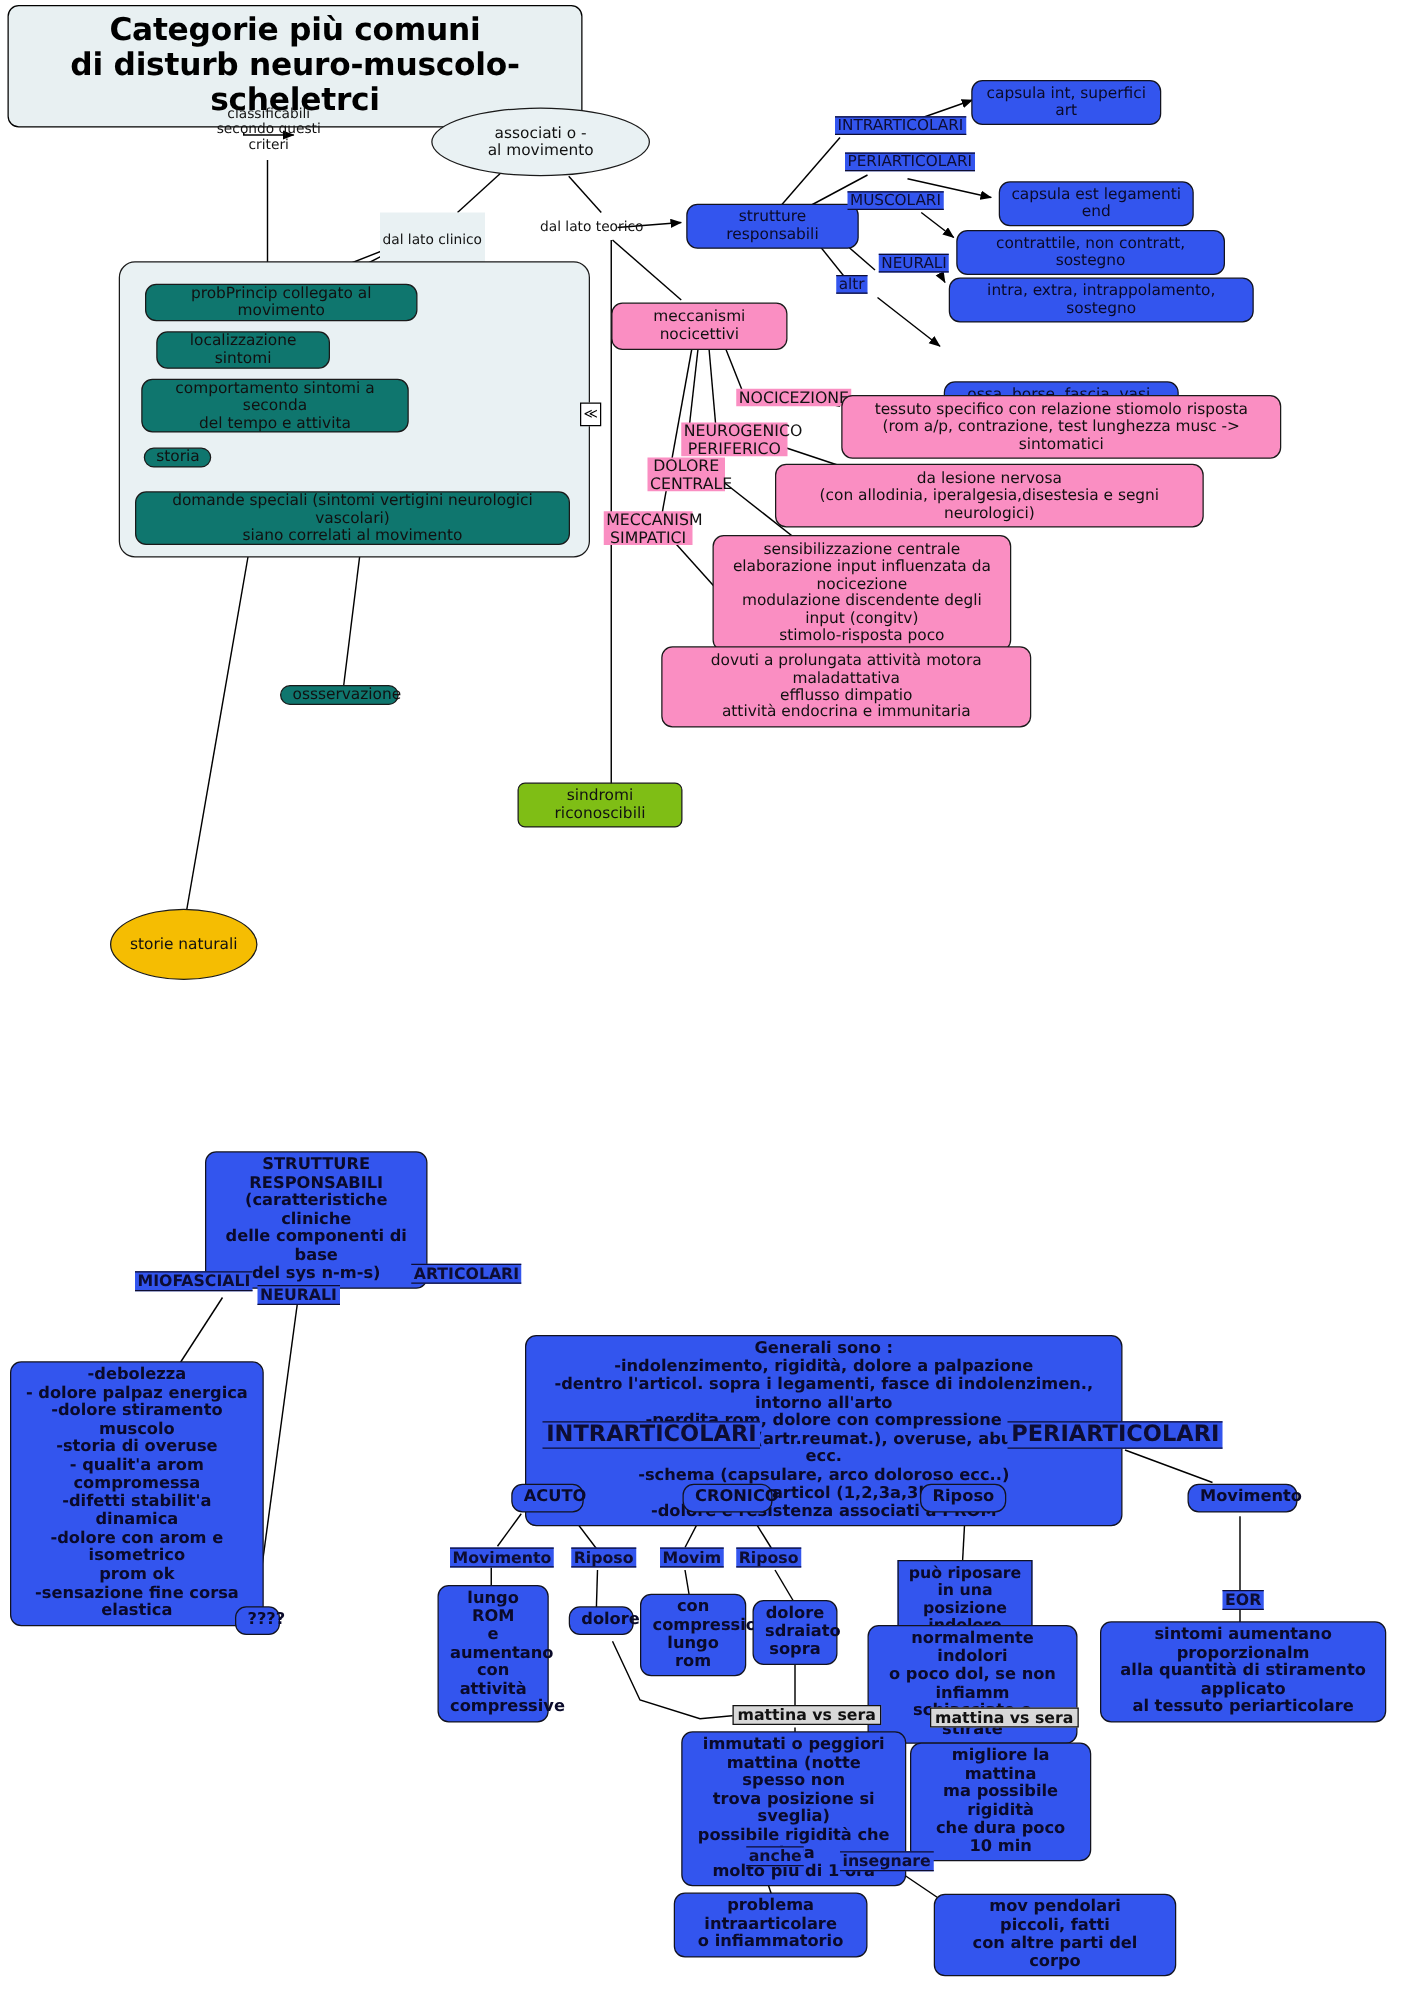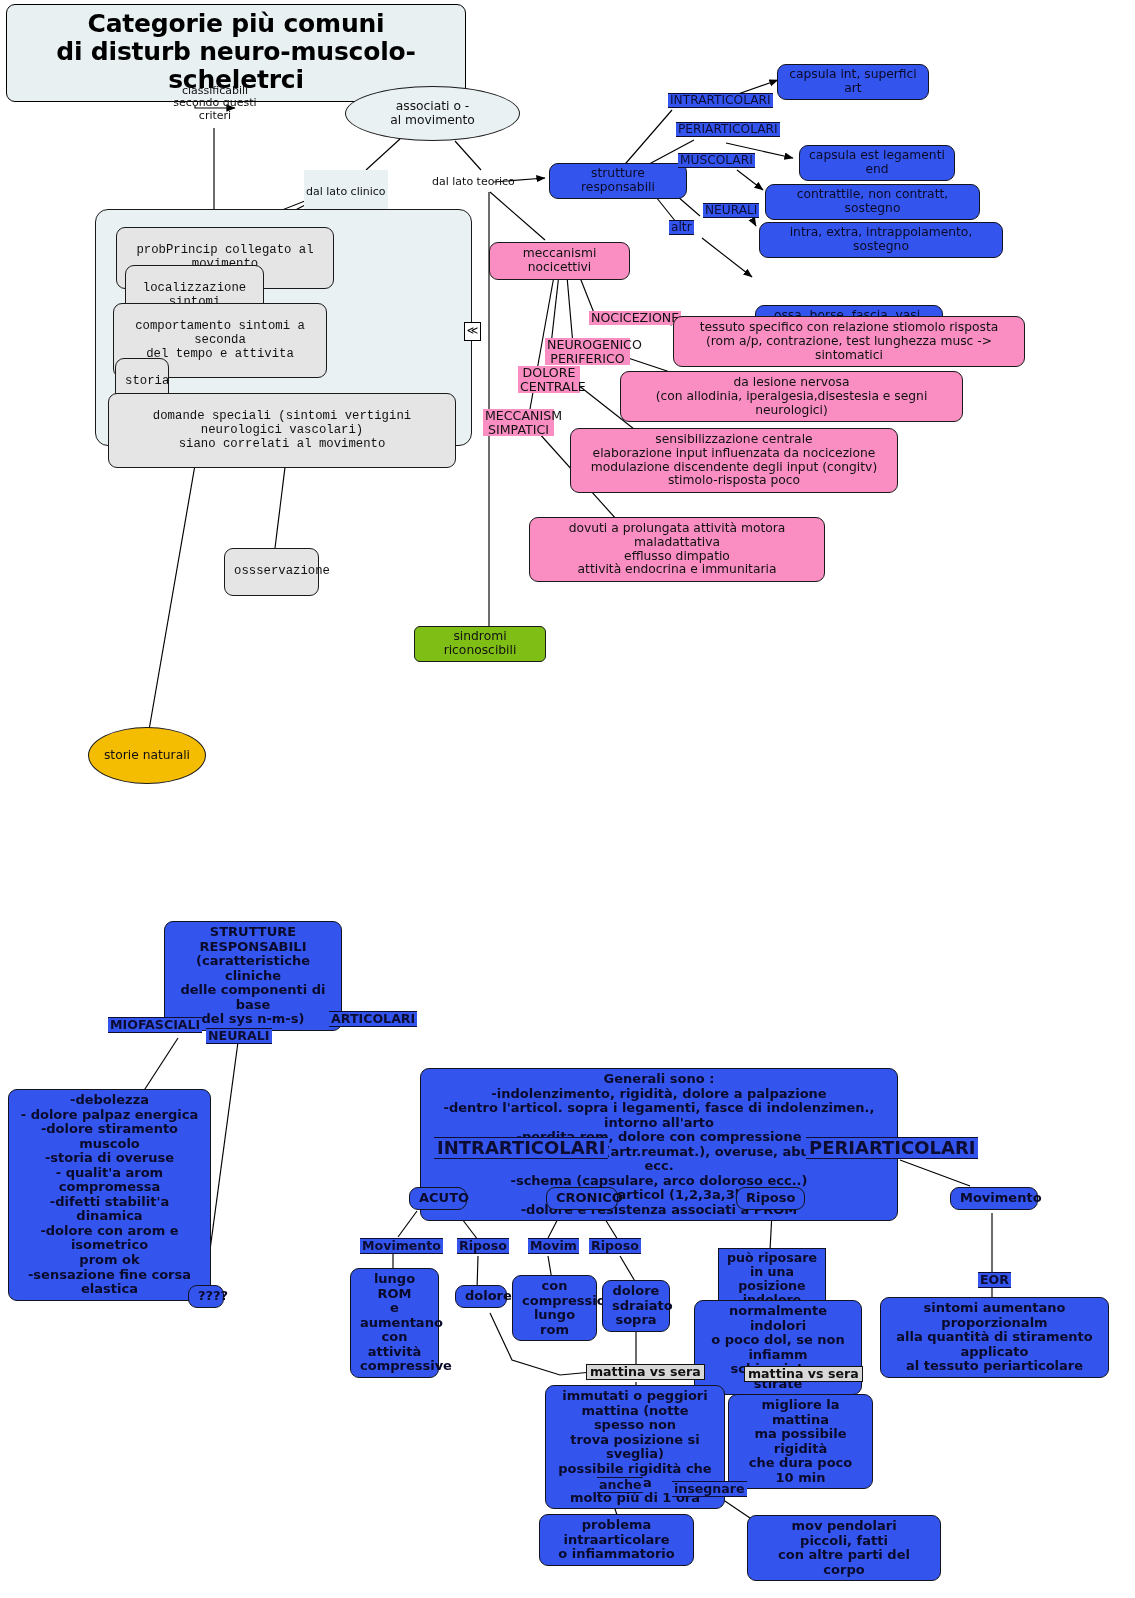--- a/index.html
+++ b/index.html
@@ -8,22 +8,22 @@
   #canvas{position:absolute;left:0;top:0;width:1135px;height:1598px;}
   svg.edges{position:absolute;left:0;top:0;width:1135px;height:1598px;pointer-events:none;}
   .node{position:absolute;box-sizing:border-box;text-align:center;
         line-height:1.12;white-space:pre-line;}
 
   
   .title-box{background:#e8f0f2;border:1.4px solid #000;border-radius:9px;
     font-size:25px;font-weight:bold;color:#000;padding:5px 12px 7px 12px;letter-spacing:-0.2px;}
 
   
-  .lt{background:#e5e5e5;border:1.3px solid #1a1a1a;border-radius:9px;
-      font-size:12.3px;color:#111;padding:16px 9px;font-family:Liberation Mono, monospace;}
+  .lt{background:#0f766e;border:1.3px solid #1a1a1a;border-radius:9px;
+      font-size:12.3px;color:#111;padding:0 9px;}
   .lt-oval{background:#e9f1f3;border:1.3px solid #1a1a1a;border-radius:50%;
       font-size:12.3px;color:#111;display:flex;align-items:center;justify-content:center;}
   .container-box{background:#e9f1f3;border:1.3px solid #1a1a1a;border-radius:13px;}
 
   
   .pk{background:#fa8ec2;border:1.3px solid #1a1a1a;border-radius:9px;
       font-size:12.3px;color:#111;padding:4px 9px;}
   .pk-lab{background:#fa8ec2;color:#111;font-size:12.6px;padding:0 2px;
       line-height:1.08;white-space:pre-line;}
 
@@ -215,21 +215,21 @@
 PERIFERICO</div>
   <div class="node pk-lab" style="left:518px;top:366px;width:62px;text-align:center;">DOLORE
 CENTRALE</div>
   <div class="node pk-lab" style="left:483px;top:409px;width:71px;text-align:center;">MECCANISM
 SIMPATICI</div>
 
   <div class="node pk" style="left:673px;top:316px;width:352px;">tessuto specifico con relazione stiomolo risposta
 (rom a/p, contrazione, test lunghezza musc -&gt; sintomatici</div>
   <div class="node pk" style="left:620px;top:371px;width:343px;">da lesione nervosa
 (con allodinia, iperalgesia,disestesia e segni neurologici)</div>
-  <div class="node pk" style="left:570px;top:428px;width:328px;">sensibilizzazione centrale
+  <div class="node pk" style="left:570px;top:428px;width:239px;">sensibilizzazione centrale
 elaborazione input influenzata da nocicezione
 modulazione discendente degli input (congitv)
 stimolo-risposta poco</div>
   <div class="node pk" style="left:489px;top:517px;width:296px;margin-left:40px;">dovuti a prolungata attività motora maladattativa
 efflusso dimpatio
 attività endocrina  e immunitaria</div>
 
   <div class="node bl-b" style="left:164px;top:921px;width:178px;">STRUTTURE RESPONSABILI
 (caratteristiche cliniche
 delle componenti di base

